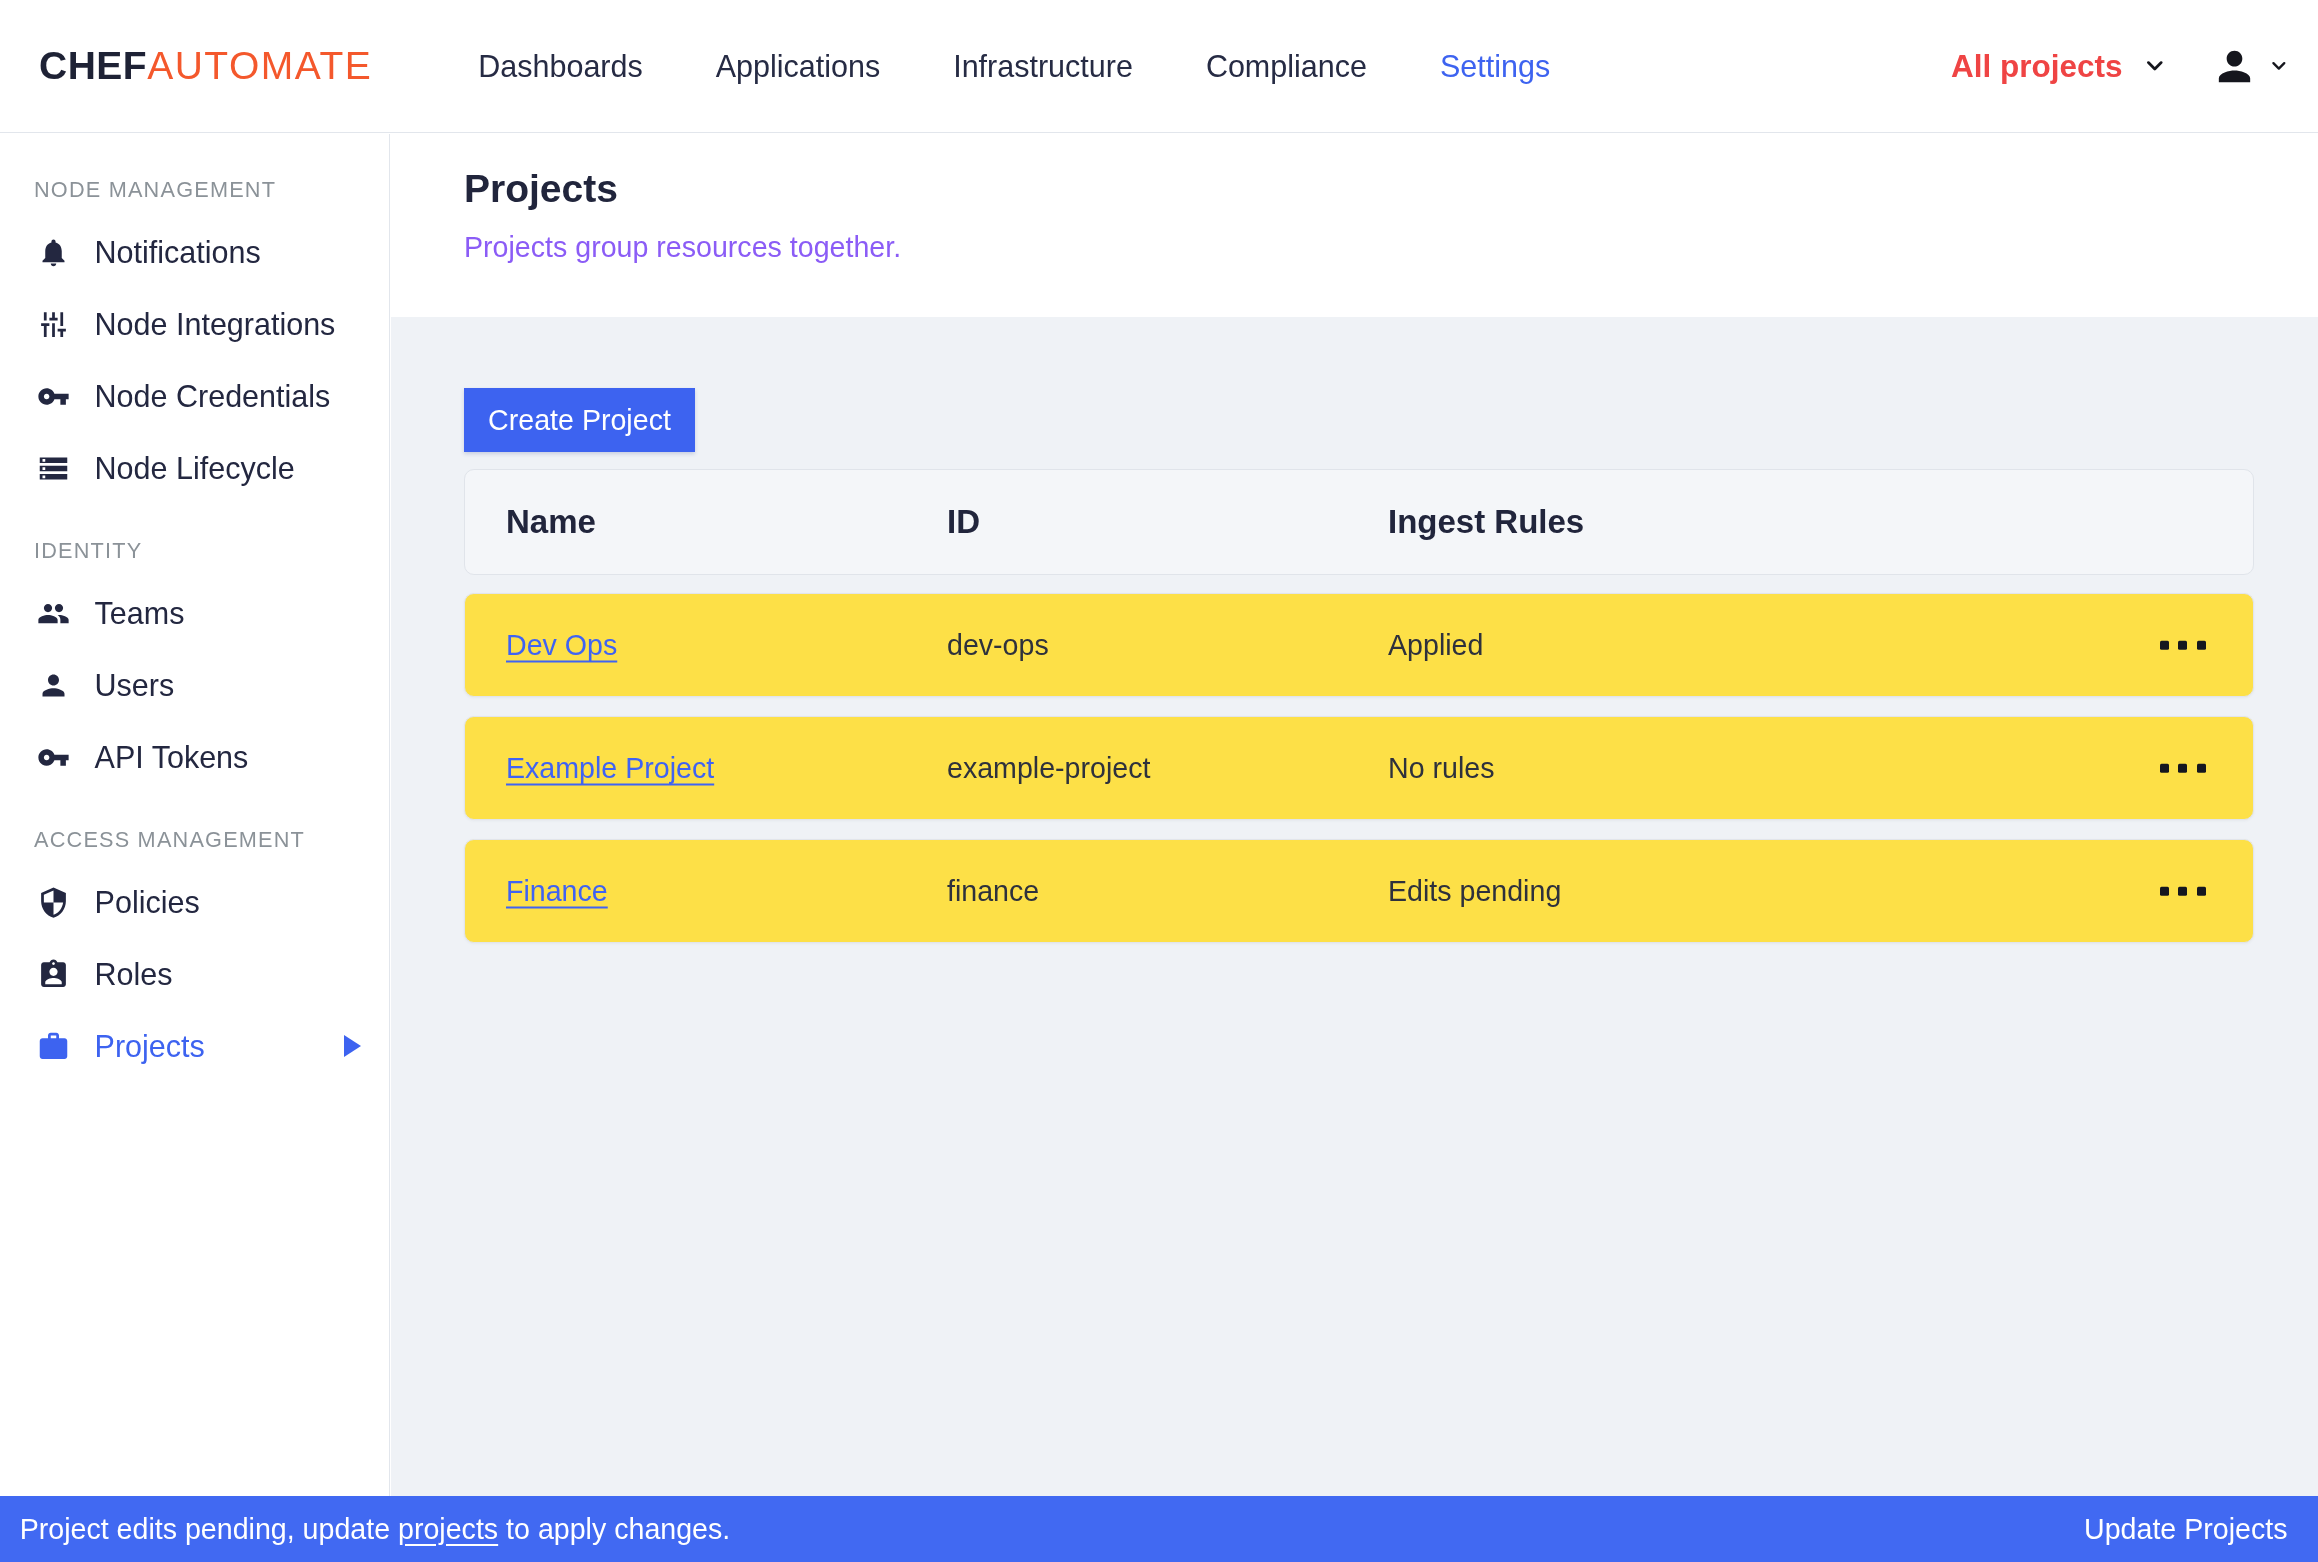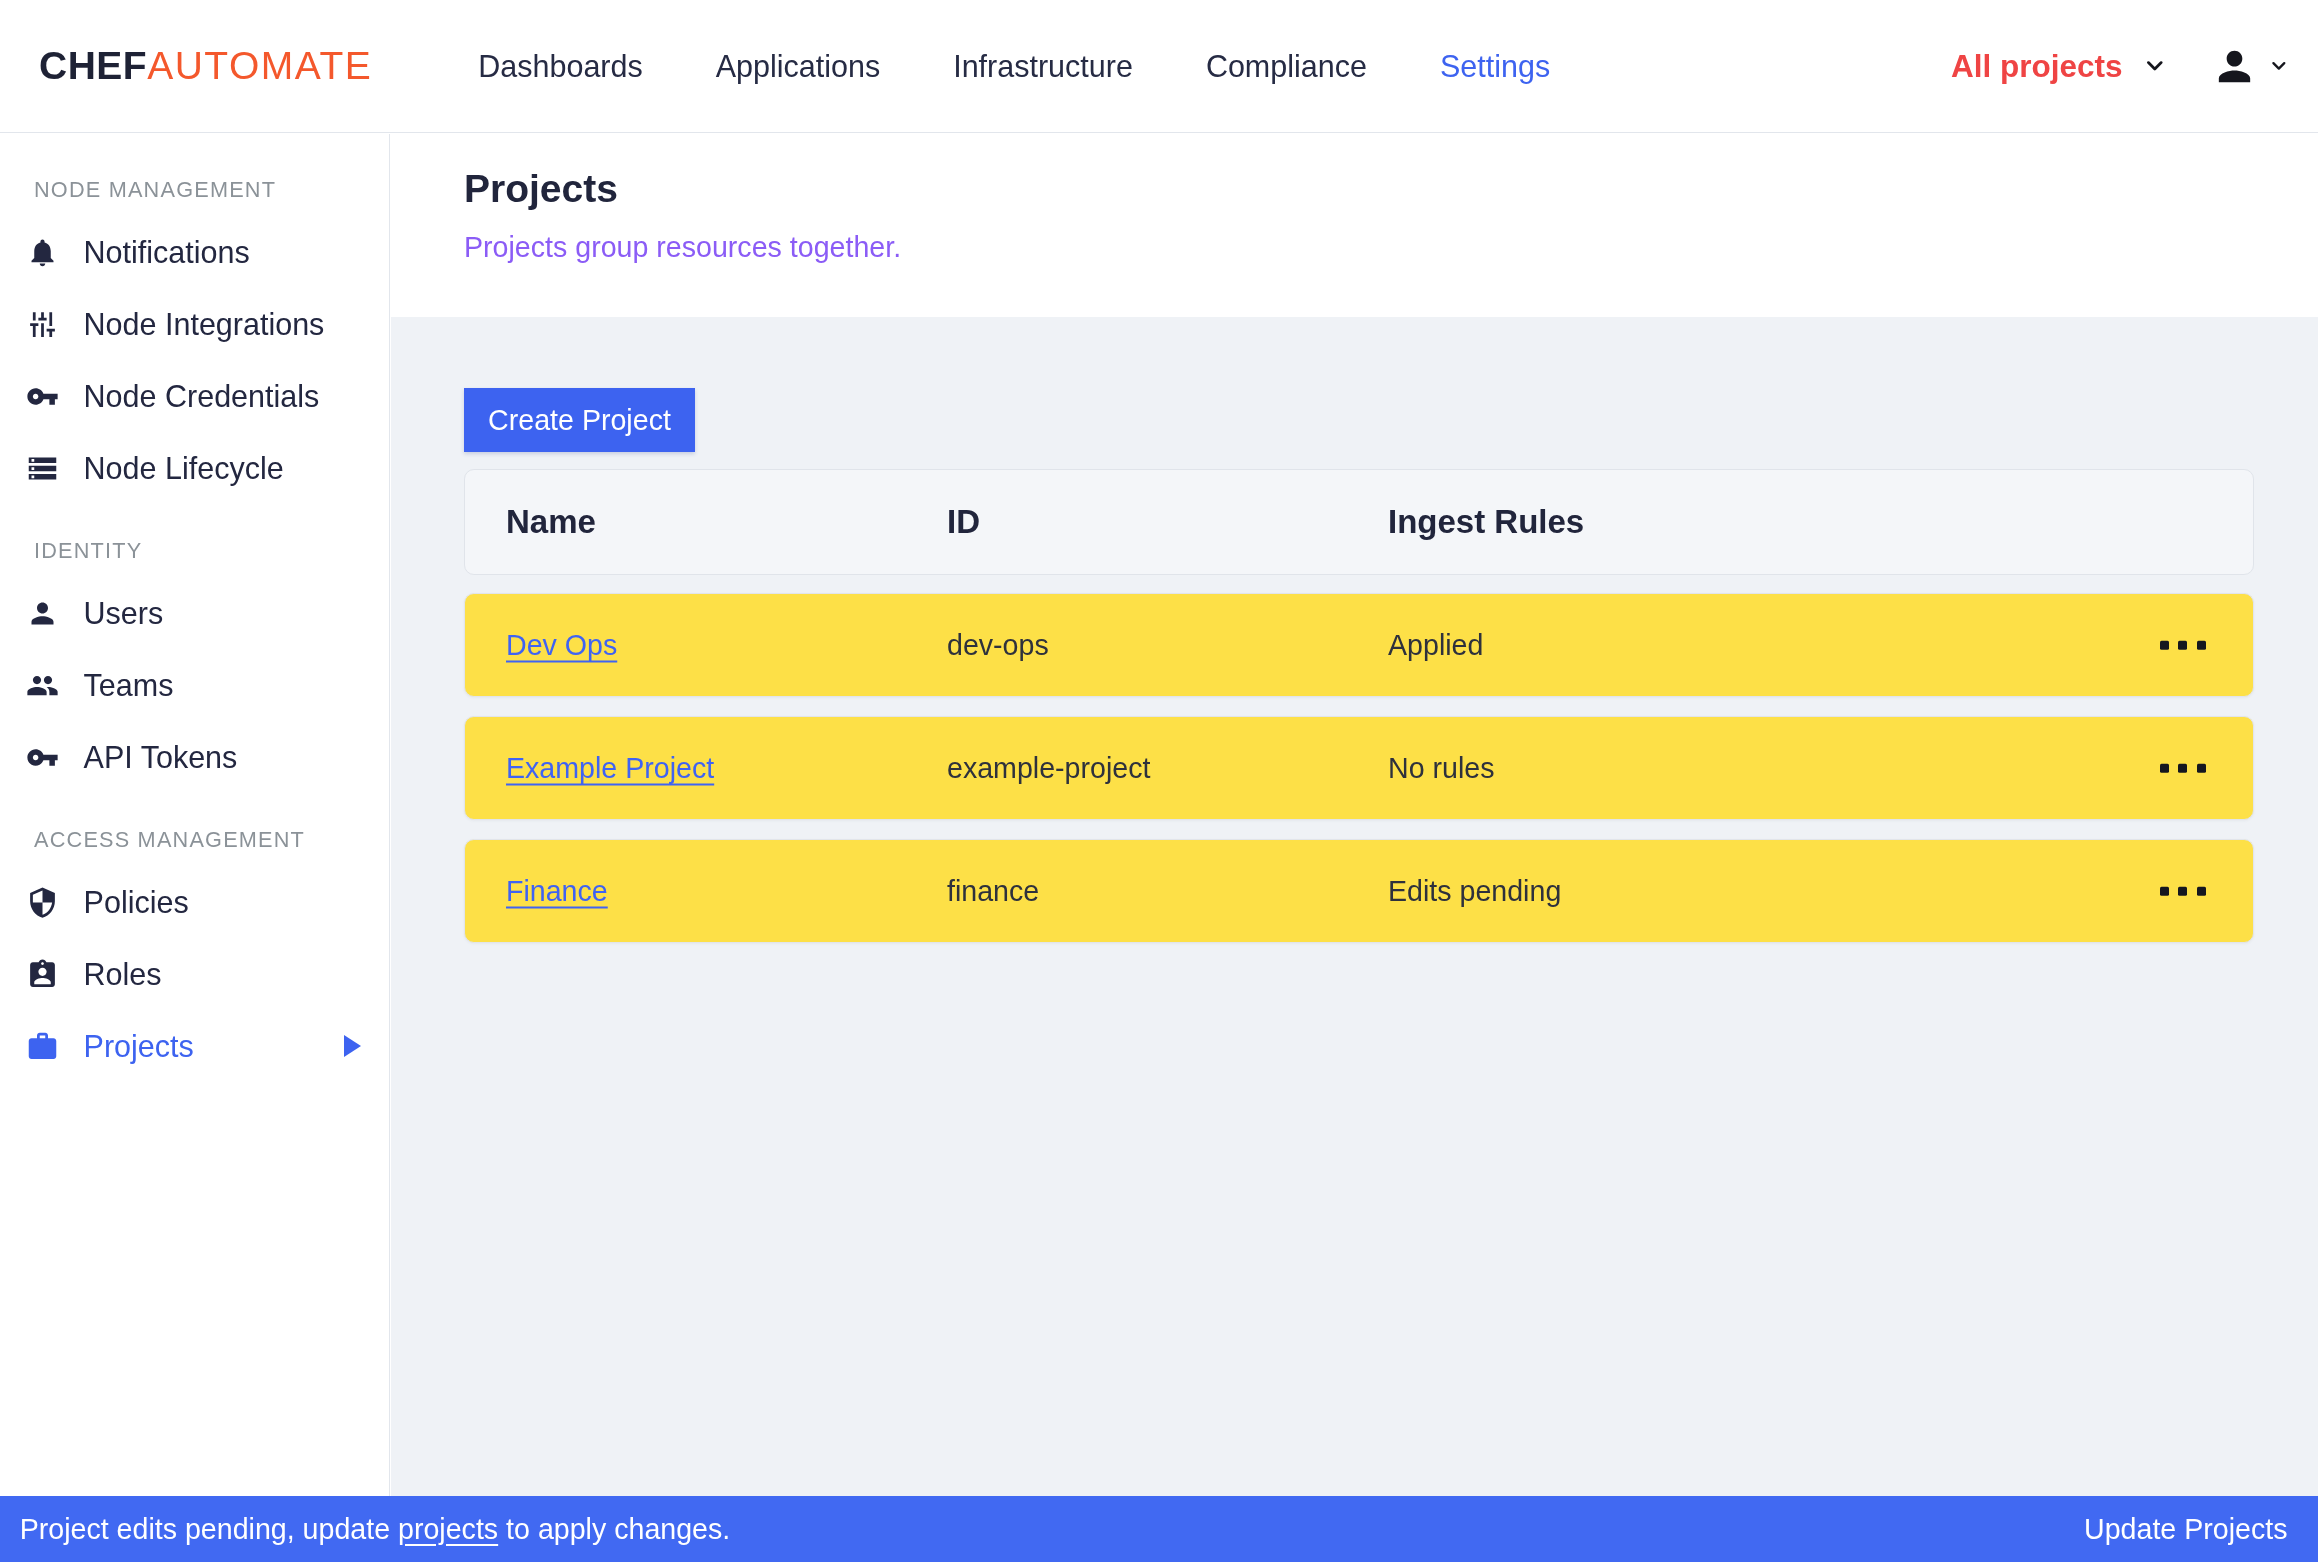--- a/index.html
+++ b/index.html
@@ -21,21 +21,21 @@
   .chev{width:25.6px;height:25.6px;}
   .user-menu{display:flex;align-items:center;gap:9.9px;cursor:pointer;}
   .avatar-svg{width:47px;height:47px;fill:#15161d;}
   .chev-sm{width:21.7px;height:21.7px;}
 
   
   .sidebar{position:absolute;left:0;top:134px;bottom:66px;width:390px;background:#fff;
            border-right:1px solid #e2e6ec;box-sizing:border-box;padding-top:43px;overflow:hidden;}
   .side-label{margin:33px 0 13.8px 34px;font-size:21.7px;color:#8b9298;letter-spacing:1.2px;}
   .side-label.first{margin-top:0;}
-  .side-item{display:flex;align-items:center;height:72px;padding-left:26px;position:relative;
+  .side-item{display:flex;align-items:center;height:72px;padding-left:37px;position:relative;
              color:#232740;font-size:30.5px;cursor:pointer;}
   .side-item .icn{width:33px;height:33px;margin-right:24.6px;flex:0 0 33px;display:flex;align-items:center;}
   .side-item .icn svg{width:33px;height:33px;fill:#232740;}
   .side-item.active{color:var(--accent);}
   .side-item.active .icn svg{fill:var(--accent);}
   .side-caret{position:absolute;right:27.6px;top:50%;transform:translateY(-50%);width:0;height:0;
               border-left:17.7px solid var(--accent);border-top:11.8px solid transparent;border-bottom:11.8px solid transparent;}
 
   
   .main{position:absolute;left:391px;top:134px;right:0;bottom:66px;overflow:hidden;}
@@ -134,32 +134,32 @@
           <svg viewBox="0 0 24 24">
             <path d="M2 20h20v-4H2v4zm2-3h2v2H4v-2zM2 4v4h20V4H2zm4 3H4V5h2v2zm-4 7h20v-4H2v4zm2-3h2v2H4v-2z"></path>
           </svg>
         </span>
         <span>Node Lifecycle</span>
       </div>
       <div class="side-label">IDENTITY</div>
       <div class="side-item">
         <span class="icn">
           <svg viewBox="0 0 24 24">
+            <path d="M16 11c1.66 0 2.99-1.34 2.99-3S17.66 5 16 5c-1.66 0-3 1.34-3 3s1.34 3 3 3zm-8 0c1.66 0 2.99-1.34 2.99-3S9.66 5 8 5C6.34 5 5 6.34 5 8s1.34 3 3 3zm0 2c-2.33 0-7 1.17-7 3.5V19h14v-2.5c0-2.33-4.67-3.5-7-3.5zm8 0c-.29 0-.62.02-.97.05 1.16.84 1.97 1.97 1.97 3.45V19h6v-2.5c0-2.33-4.67-3.5-7-3.5z"></path>
+          </svg>
+        </span>
+        <span>Teams</span>
+      </div>
+      <div class="side-item">
+        <span class="icn">
+          <svg viewBox="0 0 24 24">
             <path d="M12 12c2.21 0 4-1.79 4-4s-1.79-4-4-4-4 1.79-4 4 1.79 4 4 4zm0 2c-2.67 0-8 1.34-8 4v2h16v-2c0-2.66-5.33-4-8-4z"></path>
           </svg>
         </span>
         <span>Users</span>
-      </div>
-      <div class="side-item">
-        <span class="icn">
-          <svg viewBox="0 0 24 24">
-            <path d="M16 11c1.66 0 2.99-1.34 2.99-3S17.66 5 16 5c-1.66 0-3 1.34-3 3s1.34 3 3 3zm-8 0c1.66 0 2.99-1.34 2.99-3S9.66 5 8 5C6.34 5 5 6.34 5 8s1.34 3 3 3zm0 2c-2.33 0-7 1.17-7 3.5V19h14v-2.5c0-2.33-4.67-3.5-7-3.5zm8 0c-.29 0-.62.02-.97.05 1.16.84 1.97 1.97 1.97 3.45V19h6v-2.5c0-2.33-4.67-3.5-7-3.5z"></path>
-          </svg>
-        </span>
-        <span>Teams</span>
       </div>
       <div class="side-item">
         <span class="icn">
           <svg viewBox="0 0 24 24">
             <path d="M12.65 10C11.83 7.67 9.61 6 7 6c-3.31 0-6 2.69-6 6s2.69 6 6 6c2.61 0 4.83-1.67 5.65-4H17v4h4v-4h2v-4H12.65zM7 14c-1.1 0-2-.9-2-2s.9-2 2-2 2 .9 2 2-.9 2-2 2z"></path>
           </svg>
         </span>
         <span>API Tokens</span>
       </div>
       <div class="side-label">ACCESS MANAGEMENT</div>

